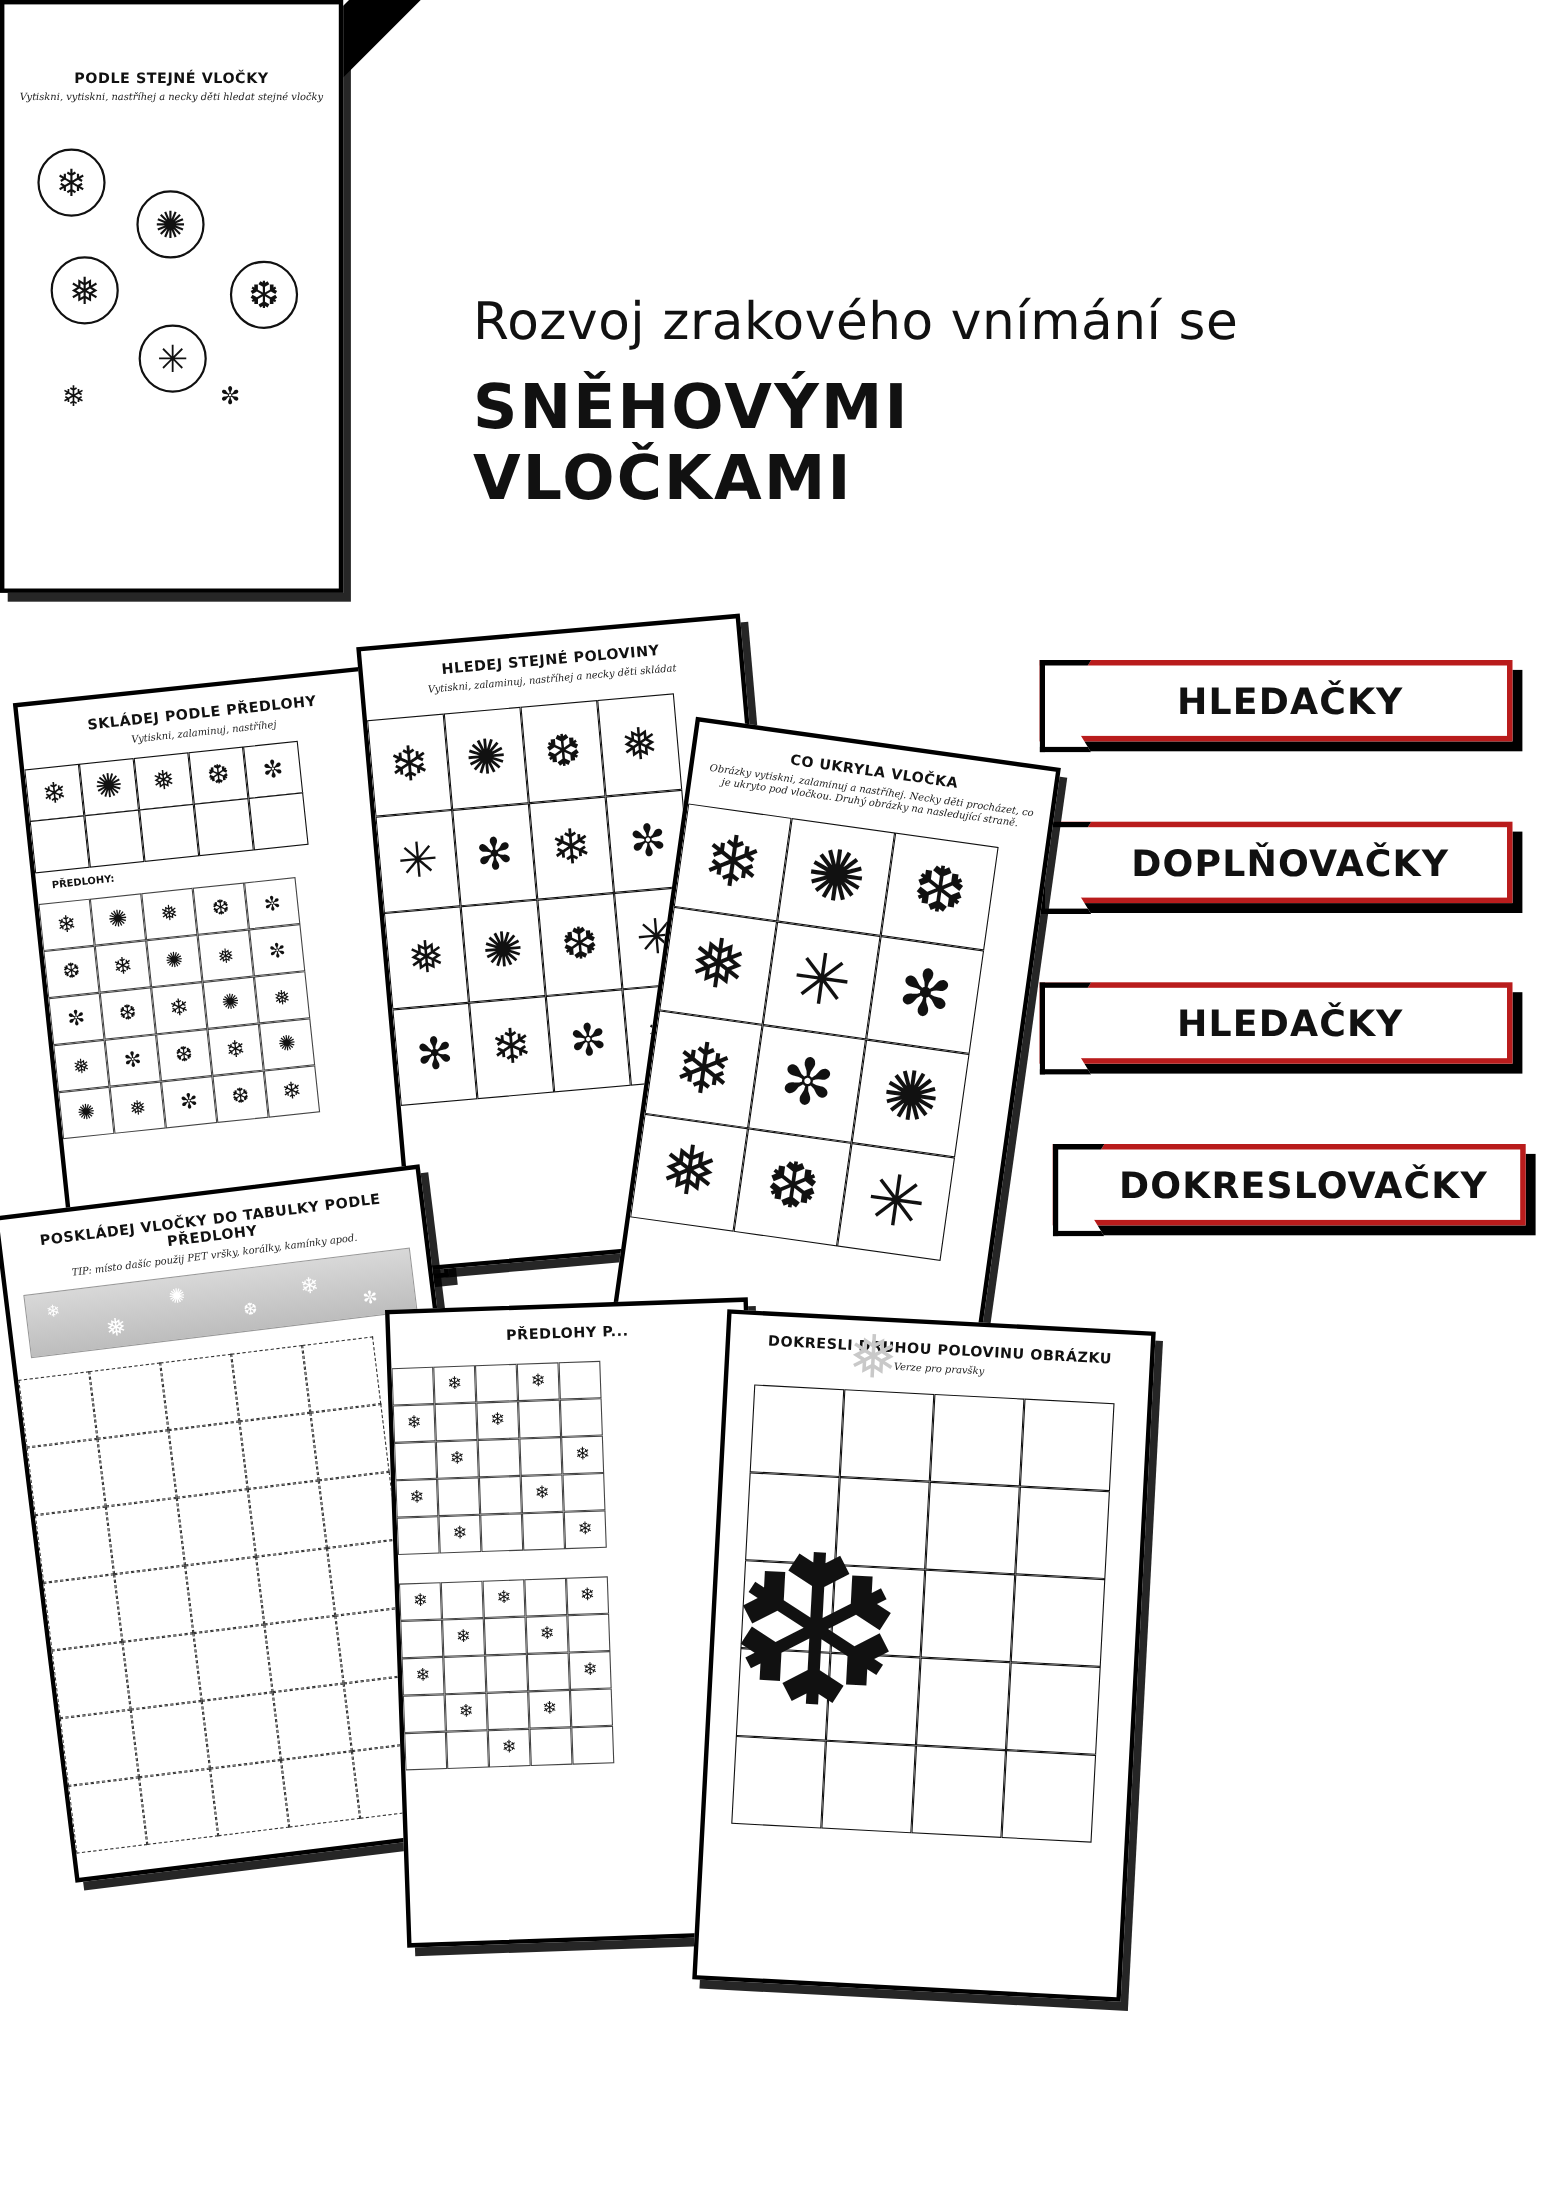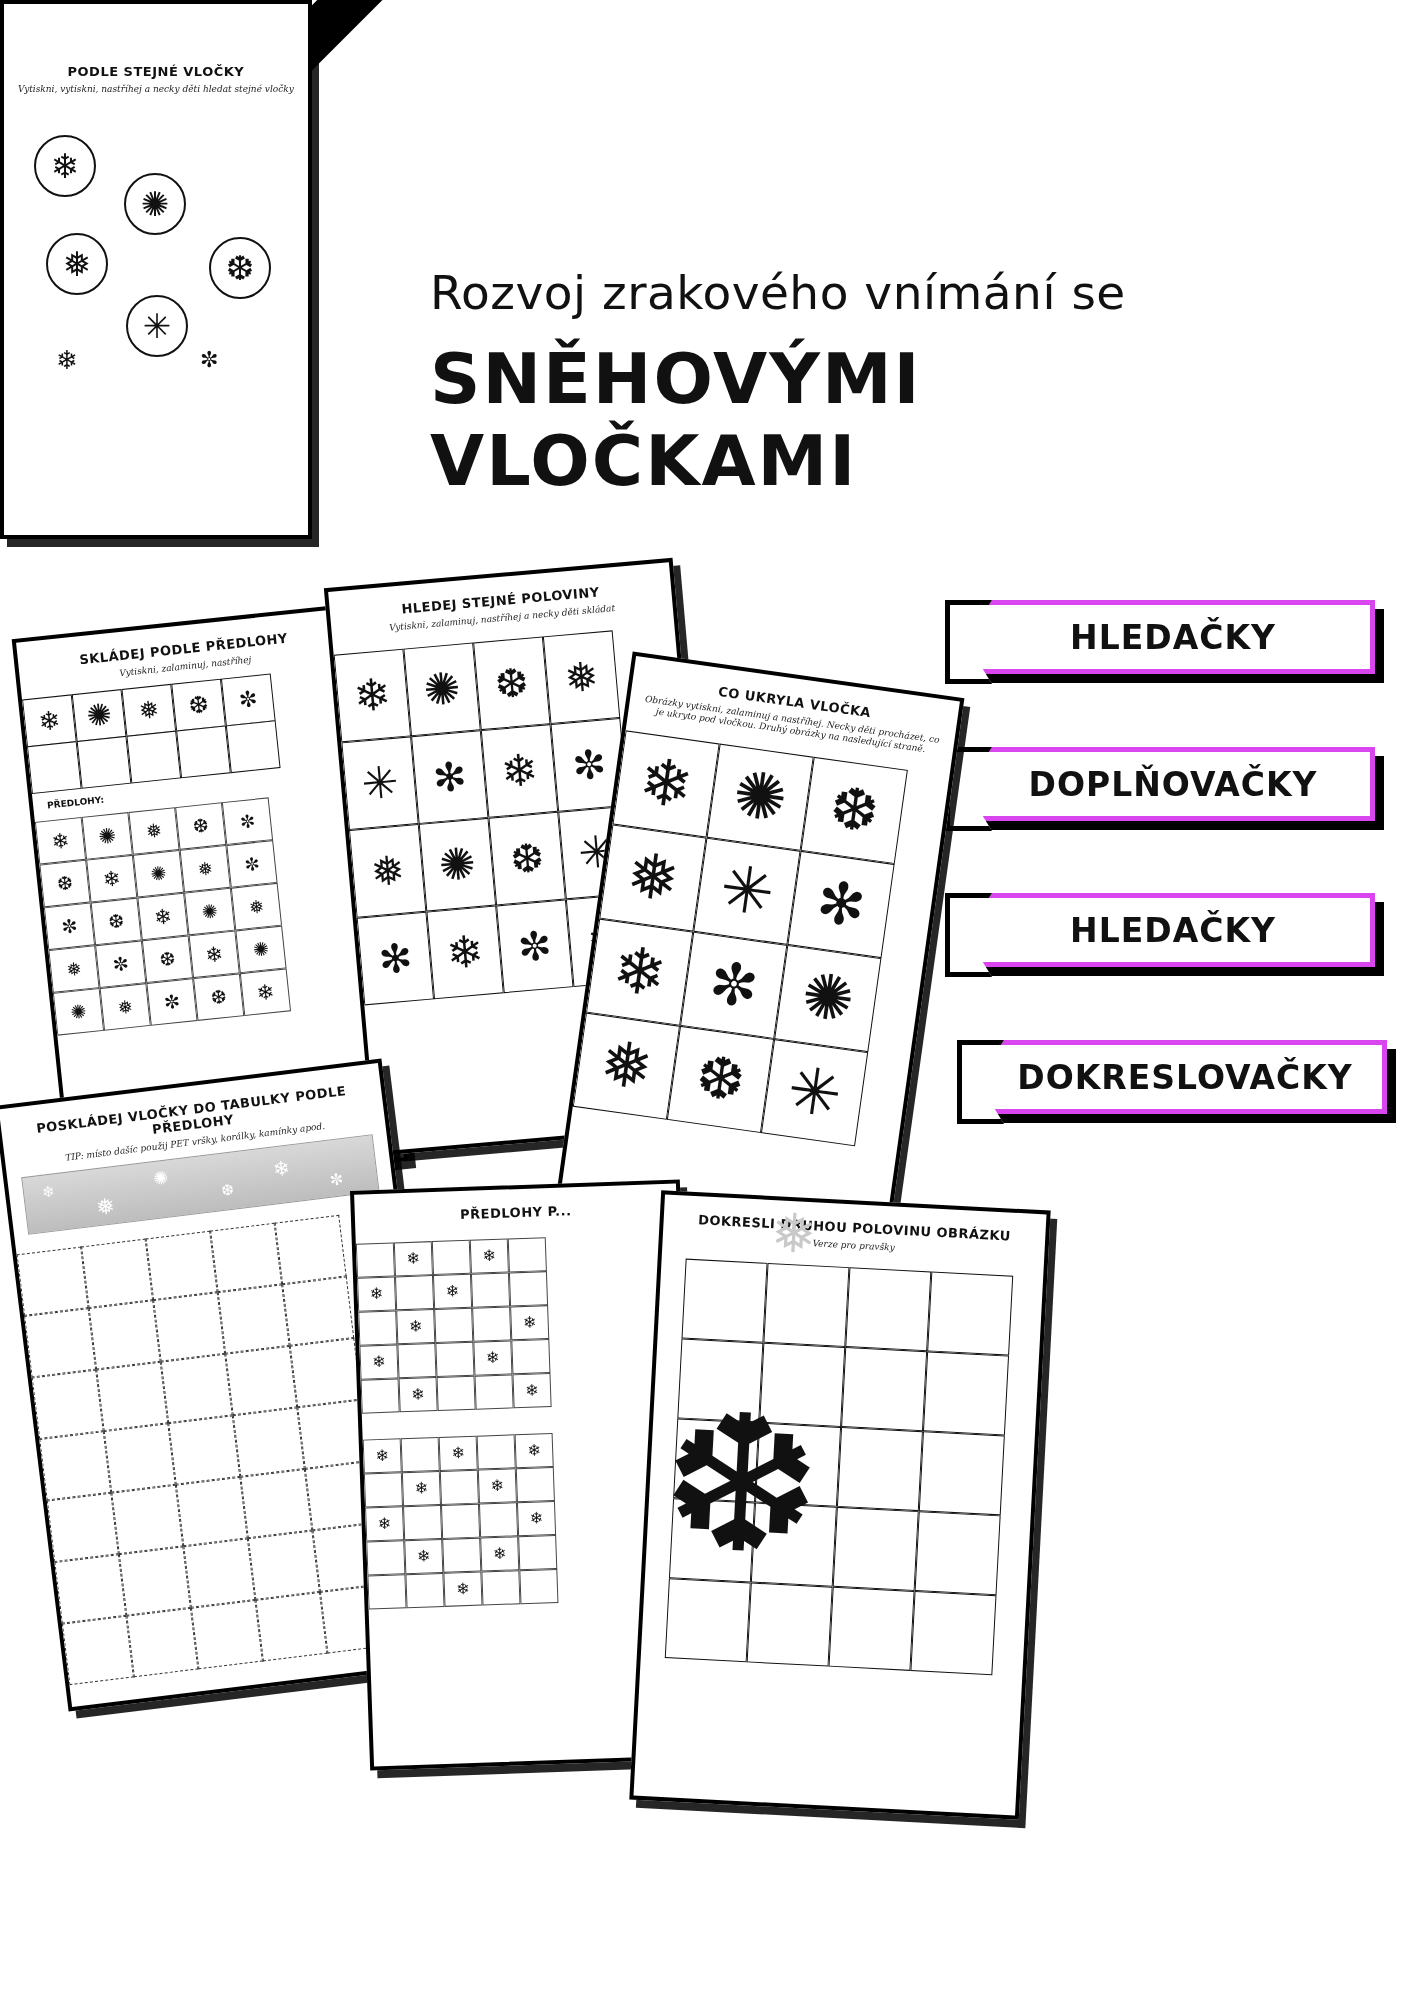--- a/index.html
+++ b/index.html
@@ -51,32 +51,32 @@
   #title-line1 {
     font-family: "DejaVu Sans", sans-serif;
     font-size: 47px;
     font-weight: 400;
     letter-spacing: 0.5px;
     color: #111;
   }
   #title-line2 {
     margin-top: 18px;
     font-family: "DejaVu Sans", sans-serif;
-    font-size: 70px;
+    font-size: 56px;
     font-weight: 700;
     letter-spacing: 2px;
     color: #111;
   }
 
   
   .banner {
     position: absolute;
     width: 430px; height: 74px;
     background: #fff;
-    border: 5px solid #d946ef;
+    border: 5px solid #b91c1c;
     display: flex;
     align-items: center;
     justify-content: center;
     box-shadow: 9px 9px 0 #000;
   }
   .banner::before {
     
     content: "";
     position: absolute;
     left: -5px; top: -5px;

